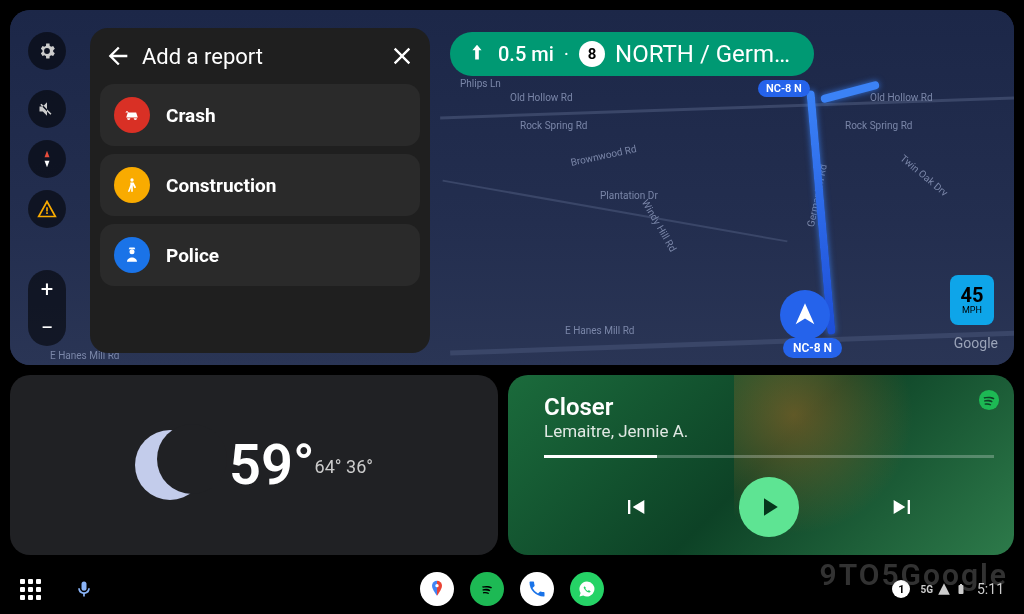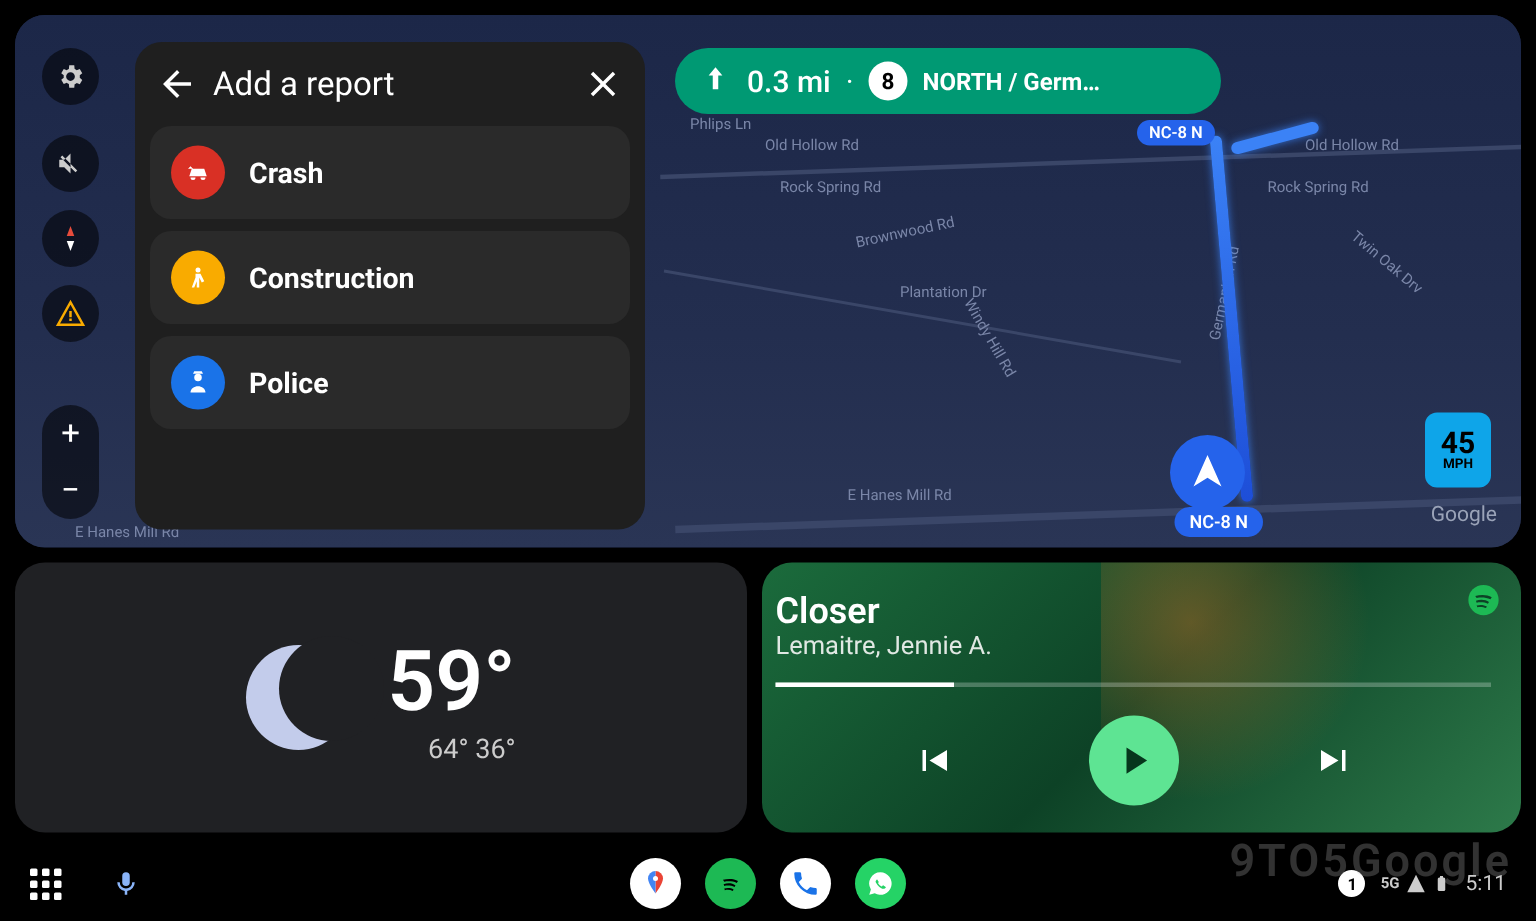--- a/index.html
+++ b/index.html
@@ -19,55 +19,55 @@
   
   
   .map-btn { position:absolute; width:38px; height:38px; background:rgba(0,0,0,0.55); border-radius:50%; display:flex; align-items:center; justify-content:center; cursor:pointer; }
   .map-btn svg { width:20px; height:20px; }
   .zoom-group { position:absolute; left:18px; top:260px; width:38px; height:76px; background:rgba(0,0,0,0.55); border-radius:19px; display:flex; flex-direction:column; align-items:center; justify-content:space-around; color:#fff; font-size:22px; font-weight:400; }
   .zoom-half { height:38px; display:flex; align-items:center; justify-content:center; width:100%; cursor:pointer; }
   
   
   .speed-limit { position:absolute; right:20px; bottom:40px; width:44px; height:50px; background:#0ea5e9; border-radius:8px; display:flex; flex-direction:column; align-items:center; justify-content:center; color:#000; }
   .speed-num { font-size:20px; font-weight:700; line-height:1; }
-  .speed-unit { font-size:9px; font-weight:700; }
+  .speed-unit { font-size:9px; font-weight:400; }
   .map-attrib { position:absolute; right:16px; bottom:14px; color:#9aa3b8; font-size:14px; }
   
   
   .direction-banner { position:absolute; top:22px; left:440px; right:200px; height:44px; background:#009973; border-radius:22px; display:flex; align-items:center; padding:0 16px; gap:10px; }
   .dir-icon { width:22px; height:22px; }
   .dir-dist { font-size:20px; font-weight:500; }
   .dir-dot { font-size:20px; }
   .dir-route-circle { width:26px; height:26px; background:#fff; color:#000; border-radius:50%; display:flex; align-items:center; justify-content:center; font-weight:700; font-size:15px; }
-  .dir-name { font-size:16px; font-weight:700; white-space:nowrap; overflow:hidden; text-overflow:ellipsis; flex:1; }
+  .dir-name { font-size:24px; font-weight:400; white-space:nowrap; overflow:hidden; text-overflow:ellipsis; flex:1; }
   
   
   .report-panel { position:absolute; top:18px; left:80px; width:340px; height:325px; background:#1f1f1f; border-radius:18px; overflow:hidden; display:flex; flex-direction:column; }
   .report-hdr { display:flex; align-items:center; height:56px; padding:0 14px; }
   .report-hdr .back { width:28px; height:28px; display:flex; align-items:center; justify-content:center; cursor:pointer; }
   .report-title { font-size:22px; margin-left:10px; flex:1; }
   .report-hdr .close { width:28px; height:28px; display:flex; align-items:center; justify-content:center; cursor:pointer; }
   .report-list { flex:1; overflow-y:auto; padding: 0 10px; font-weight: bold; }
   .report-list::-webkit-scrollbar { width:4px; }
   .report-list::-webkit-scrollbar-thumb { background:#555; border-radius:2px; }
   .report-item { display:flex; align-items:center; height:62px; background:#2a2a2a; border-radius:14px; margin-bottom:8px; padding:0 14px; cursor:pointer; gap:16px; }
   .report-icon { width:36px; height:36px; border-radius:50%; display:flex; align-items:center; justify-content:center; flex-shrink:0; }
   .report-icon svg { width:20px; height:20px; fill:#fff; }
   .report-label { font-size:19px; }
   
   
   .weather-card { position:absolute; left:10px; top:375px; width:488px; height:180px; background:#202124; border-radius:20px; display:flex; align-items:center; justify-content:center; gap:24px; }
   .moon { width:70px; height:70px; position:relative; }
   .moon::before { content:''; position:absolute; inset:0; background:#c3cceb; border-radius:50%; }
   .moon::after { content:''; position:absolute; left:22px; top:-6px; width:70px; height:70px; background:#202124; border-radius:50%; }
-  .weather-text { display:flex; flex-direction:column; align-items:flex-end; }
+  .weather-text { display:flex; flex-direction:row; align-items:center; }
   .temp-main { font-size:56px; font-weight:600; }
   .temp-range { font-size:18px; color:#ccc; margin-top:2px; }
   
-  .music-card { position:absolute; left:508px; top:375px; width:506px; height:180px; background: linear-gradient(135deg, #1b6b3c 0%, #0d4226 50%, #2d7a4a 100%); border-radius:20px; padding:18px 20px 10px 9px; display:flex; flex-direction:column; overflow:hidden; }
+  .music-card { position:absolute; left:508px; top:375px; width:506px; height:180px; background: linear-gradient(135deg, #1b6b3c 0%, #0d4226 50%, #2d7a4a 100%); border-radius:20px; padding:18px 20px 10px 36px; display:flex; flex-direction:column; overflow:hidden; }
   .music-blob { position:absolute; right:80px; top:-20px; width:200px; height:200px; background: radial-gradient(circle at 30% 30%, rgba(220,120,40,0.4), transparent 60%); }
   .spotify-logo { position:absolute; top:14px; right:14px; width:22px; height:22px; }
   .track-title { font-size:24px; font-weight:600; position:relative; }
   .track-artist { font-size:17px; color:#e0e8e3; position:relative; }
   .progress { margin-top:14px; height:3px; background:rgba(255,255,255,0.25); position:relative; }
   .progress-fill { height:100%; background:#fff; }
   .music-controls { flex:1; display:flex; align-items:center; justify-content:center; gap:90px; margin-top:10px; position:relative; }
   .ctrl-btn { cursor:pointer; display:flex; align-items:center; justify-content:center; }
   .ctrl-btn svg { width:28px; height:28px; fill:#fff; }
   .play-btn { width:60px; height:60px; background:#5ee493; border-radius:50%; }
@@ -155,21 +155,21 @@
     <div class="speed-limit">
       <span class="speed-num">45</span>
       <span class="speed-unit">MPH</span>
     </div>
     <div class="map-attrib">Google</div>
 
     <div class="direction-banner">
       <svg class="dir-icon" viewBox="0 0 24 24">
           <path fill="#fff" d="M12 2l5 6h-3v10h-4V8H7z"></path>
         </svg>
-      <span class="dir-dist">0.3 mi</span>
+      <span class="dir-dist">0.5 mi</span>
       <span class="dir-dot">·</span>
       <span class="dir-route-circle">8</span>
       <span class="dir-name">NORTH / Germ…</span>
     </div>
 
     <div class="report-panel">
       <div class="report-hdr">
         <div class="back">
           <svg viewBox="0 0 24 24">
               <path fill="#fff" d="M20 11H7.8l5.6-5.6L12 4l-8 8 8 8 1.4-1.4L7.8 13H20z"></path>

